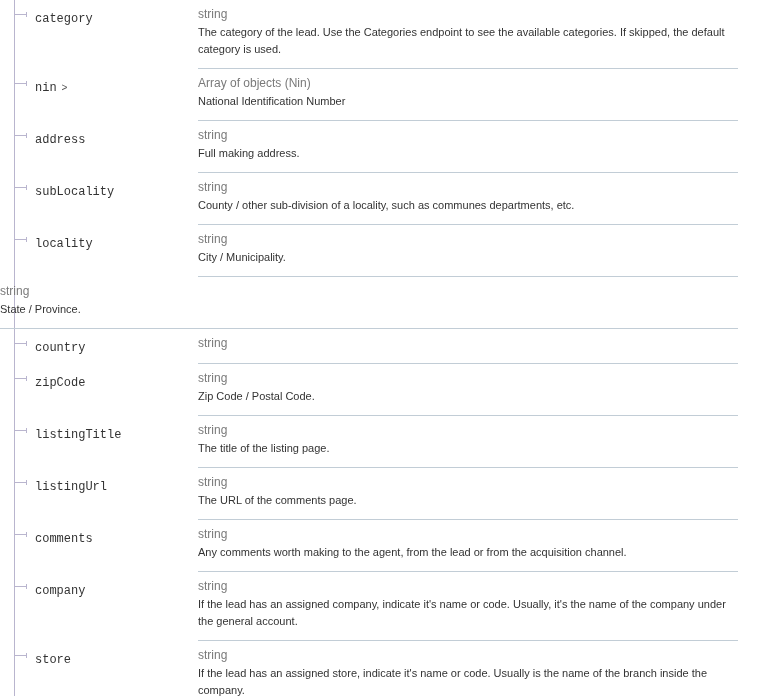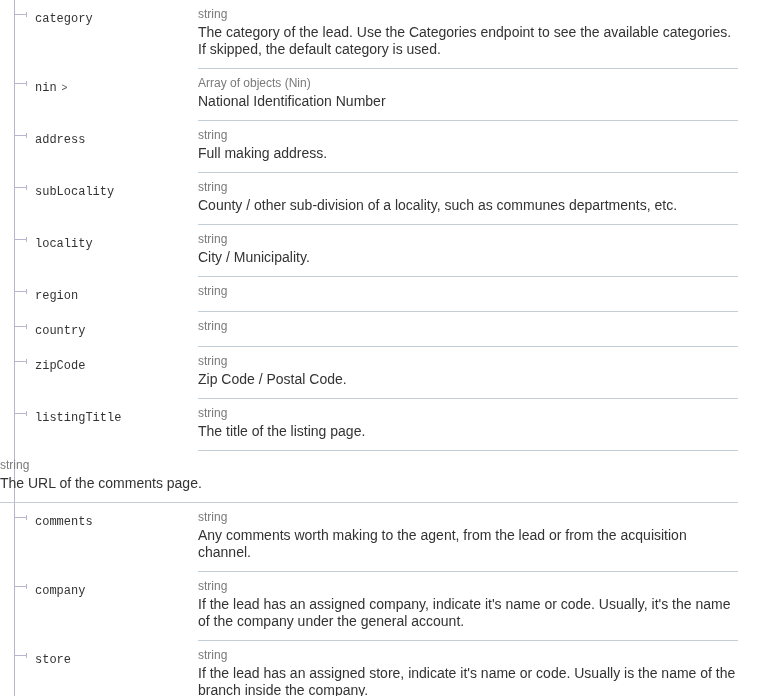--- a/index.html
+++ b/index.html
@@ -74,21 +74,21 @@
     border-bottom:1px solid var(--divider);
   }
   .row:last-child .cell-right{border-bottom:none;}
   .ftype{
     font-size:12px;
     line-height:13px;
     color:var(--type);
     margin-bottom:3px;
   }
   .fdesc{
-    font-size:14px;
+    font-size:11px;
     line-height:17px;
     color:var(--desc);
   }
 </style>
 </head>
 <body>
 
 <div class="page">
   <div class="tree-line"></div>
   <div id="rows">
@@ -151,28 +151,23 @@
         <span class="fname">locality</span>
       </span>
     </div>
     <div class="cell-right">
       <div class="ftype">string</div>
       <div class="fdesc">City / Municipality.</div>
     </div>
   </div>
 
   <div class="row">
-    <div class="cell-left">
-      <span class="connector"></span>
-      <span class="field-btn">
-        <span class="fname">region</span>
-      </span>
-    </div>
-    <div class="cell-right">
-      <div class="ftype">string</div>
+    <div class="cell-right">
+      <div class="ftype">string</div>
+      <div class="fdesc">State / Province.</div>
     </div>
   </div>
 
   <div class="row">
     <div class="cell-left">
       <span class="connector"></span>
       <span class="field-btn">
         <span class="fname">country</span>
       </span>
     </div>
@@ -202,20 +197,26 @@
         <span class="fname">listingTitle</span>
       </span>
     </div>
     <div class="cell-right">
       <div class="ftype">string</div>
       <div class="fdesc">The title of the listing page.</div>
     </div>
   </div>
 
   <div class="row">
+    <div class="cell-left">
+      <span class="connector"></span>
+      <span class="field-btn">
+        <span class="fname">listingUrl</span>
+      </span>
+    </div>
     <div class="cell-right">
       <div class="ftype">string</div>
       <div class="fdesc">The URL of the comments page.</div>
     </div>
   </div>
 
   <div class="row">
     <div class="cell-left">
       <span class="connector"></span>
       <span class="field-btn">

